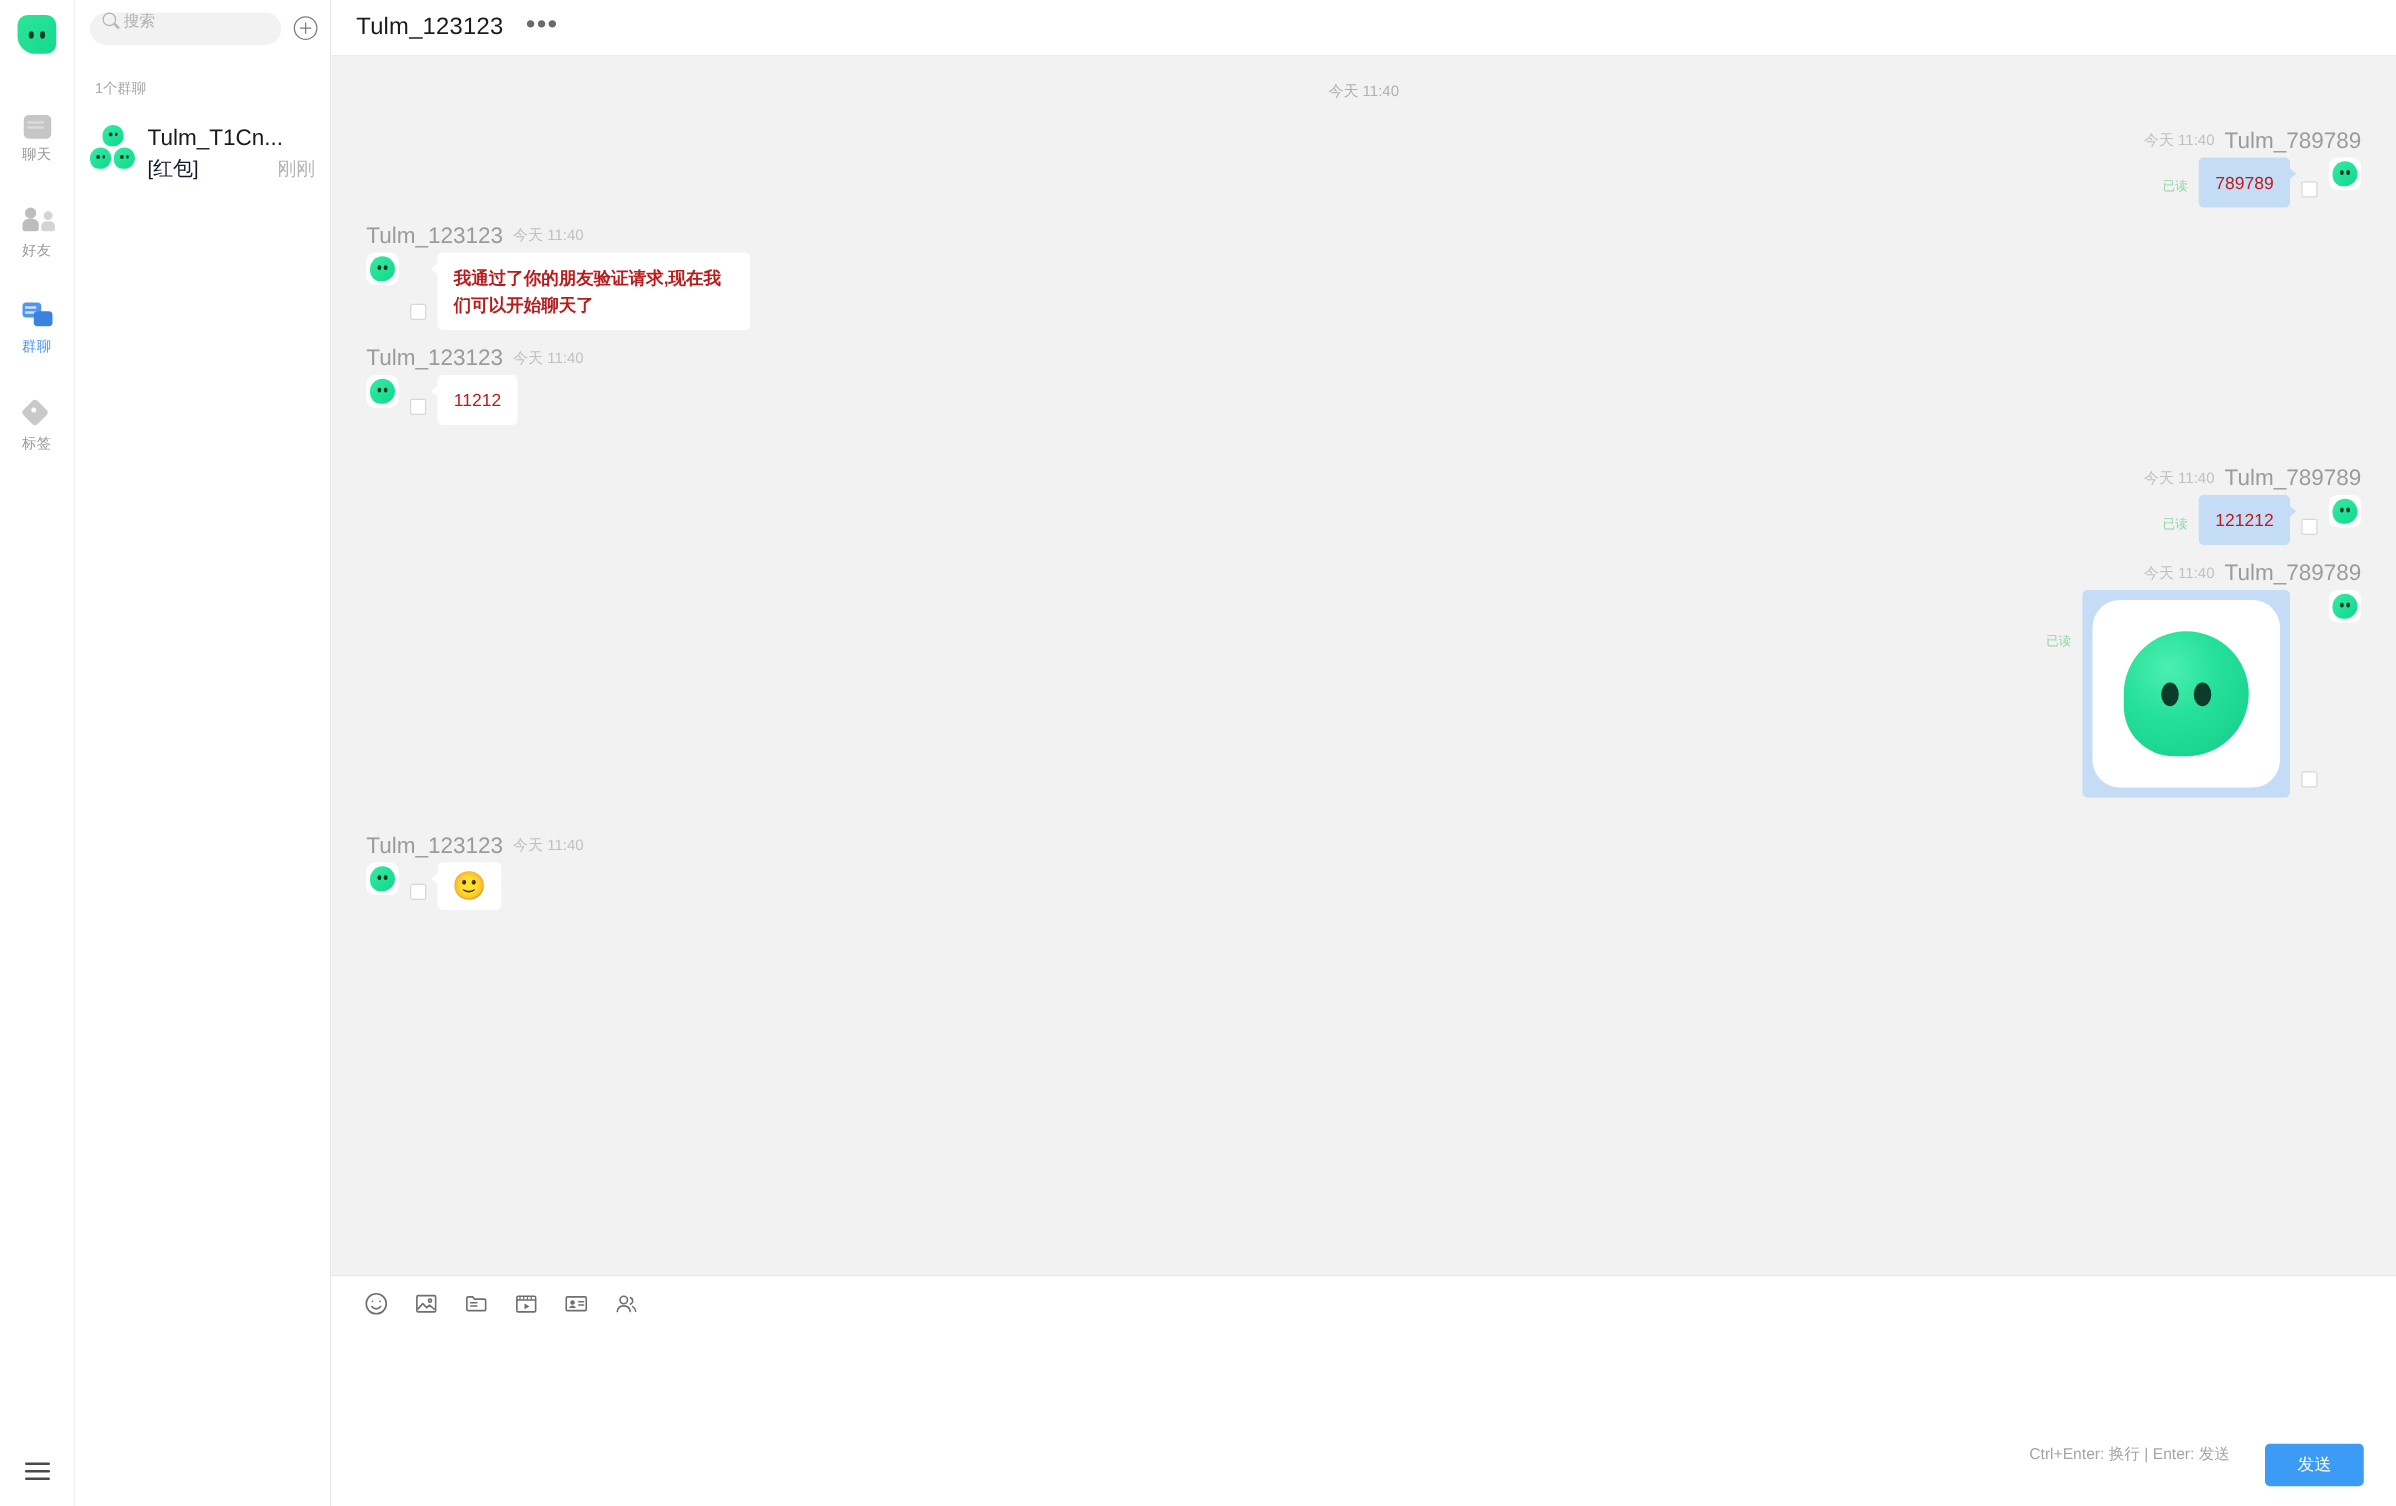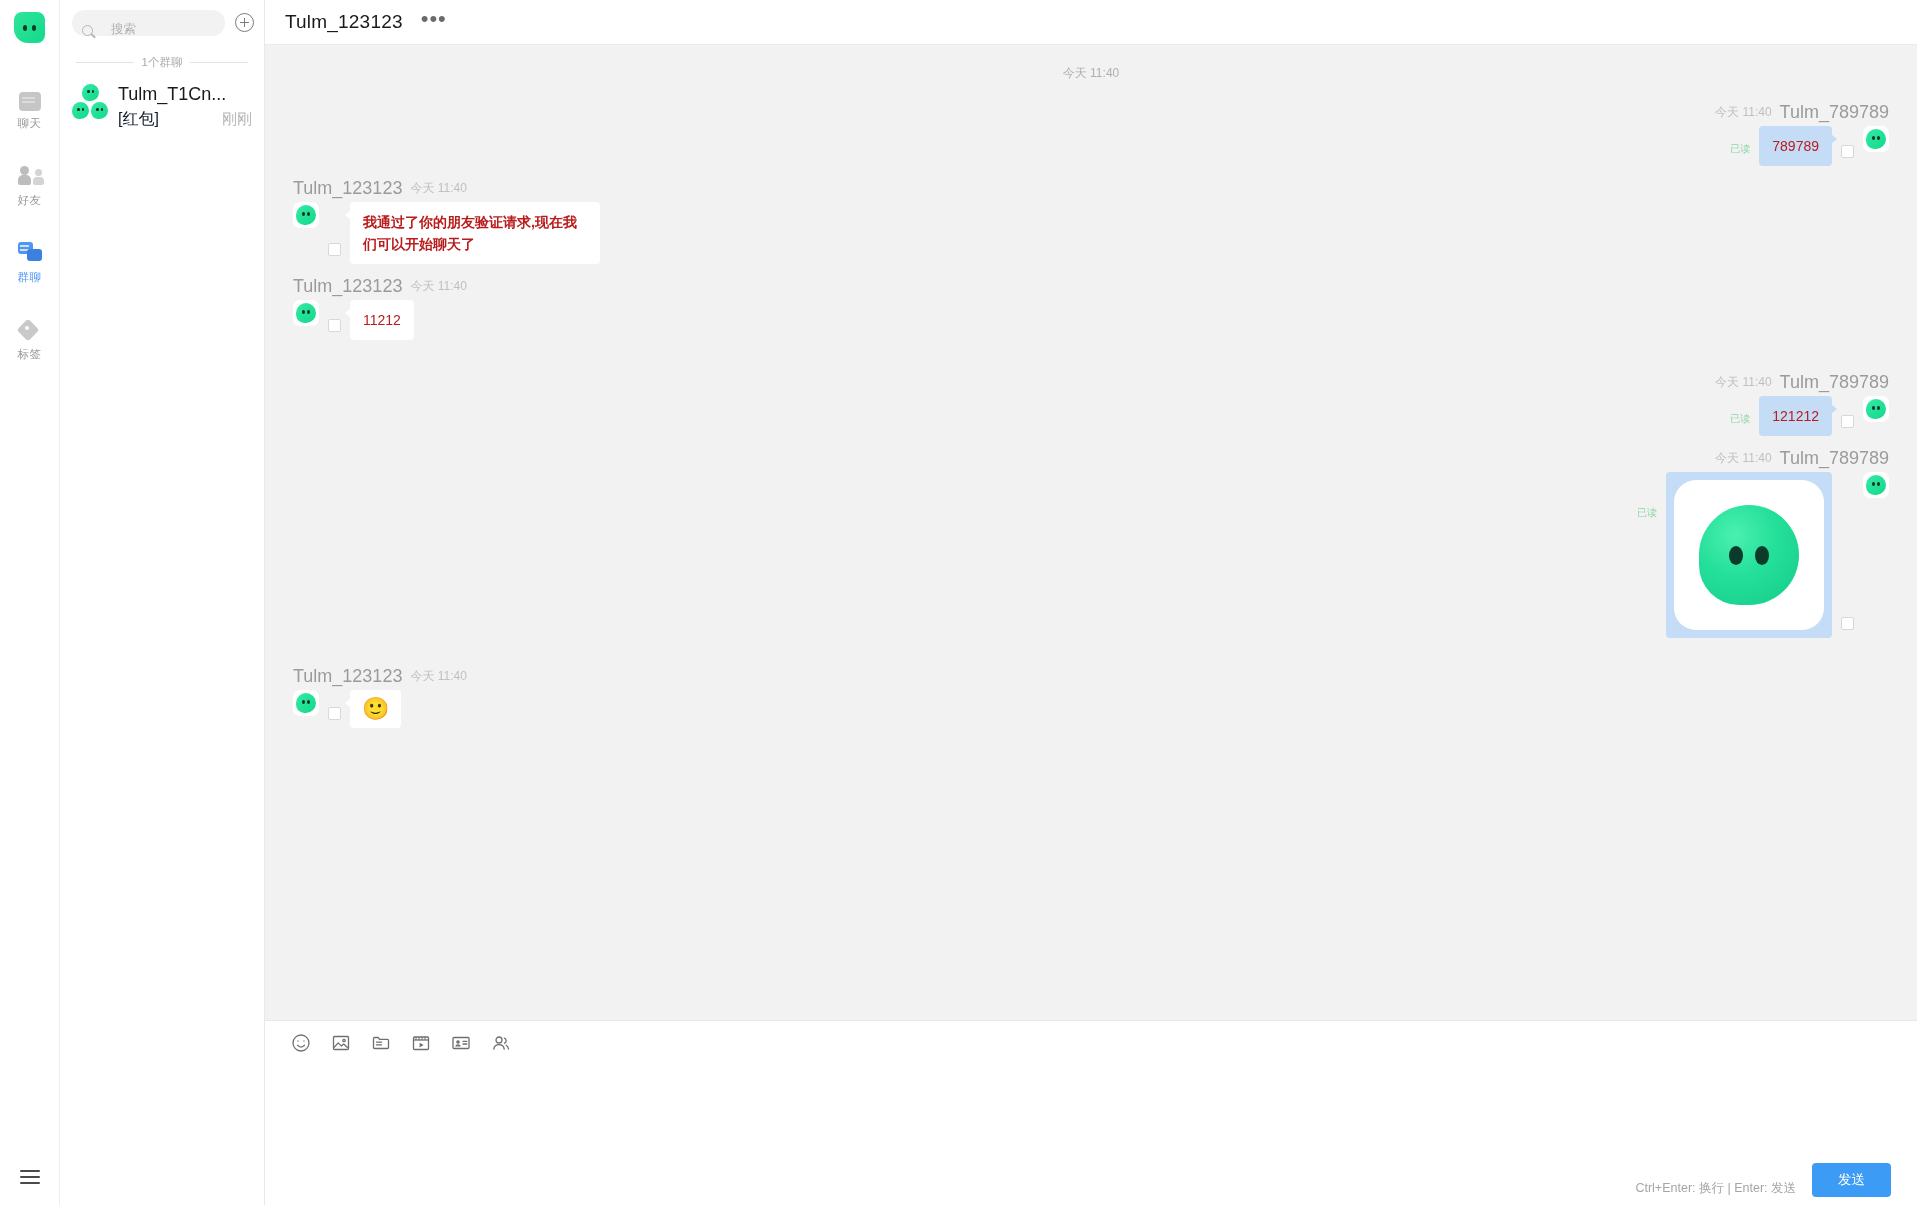--- a/index.html
+++ b/index.html
@@ -64,33 +64,33 @@
   .hamburger span:nth-child(1){top:0;}
   .hamburger span:nth-child(2){top:6px;}
   .hamburger span:nth-child(3){top:12px;}
 
   
   .list { width: 205px; flex: 0 0 205px; background:#ffffff; border-right:1px solid #e9e9e9;
     display:flex; flex-direction:column; }
   .list-top { height: 45px; display:flex; align-items:center; padding: 0 10px 0 12px; gap: 10px;}
   .search-box {
     flex:1; height: 26px; background:#f2f2f2; border-radius: 13px;
-    display:flex; align-items:flex-end; padding: 0 10px; gap:18px;
+    display:flex; align-items:flex-start; padding: 0 10px; gap:6px;
   }
   .search-ico { width:11px; height:11px; border:1.5px solid #b5b5b5; border-radius:50%; position:relative; flex:0 0 auto;}
   .search-ico::after{content:"";position:absolute;right:-4px;bottom:-2px;width:5px;height:1.5px;background:#b5b5b5;transform:rotate(45deg);}
   .search-input { border:0; background:transparent; outline:none; font-size:12.5px; color:#333; width:100%;
     font-family:"Liberation Sans","DejaVu Sans",sans-serif;}
   .search-input::placeholder { color:#b0b0b0; }
   .plus-btn { width:19px; height:19px; border:1.4px solid #7c7c7c; border-radius:50%; position:relative; cursor:pointer; flex:0 0 auto;}
   .plus-btn::before,.plus-btn::after{content:"";position:absolute;background:#7c7c7c;}
   .plus-btn::before{left:4px;top:8px;width:9px;height:1.4px;}
   .plus-btn::after{left:8px;top:4px;width:1.4px;height:9px;}
 
-  .list-divider { display:flex; align-items:center; gap:8px; padding: 10px 16px 4px; }
+  .list-divider { display:flex; align-items:flex-start; gap:8px; padding: 10px 16px 4px; flex-direction: column; }
   .list-divider .ln { flex:1; height:1px; background:#e3e3e3; }
   .list-divider .tx { font-size:11.5px; color:#a9a9a9; white-space:nowrap; }
 
   .chat-row { display:flex; padding: 10px 12px 10px 12px; gap:10px; cursor:pointer; }
   .group-avatar { width:36px; height:36px; flex:0 0 36px; position:relative; }
   .blob { position:absolute; border-radius:50% 50% 50% 42%;
     background: linear-gradient(135deg,#35eaa5 0%,#10d98a 100%); }
   .blob::before,.blob::after{content:"";position:absolute;border-radius:50%;background:#0e3326;}
   .ga1 { width:17px; height:17px; left:10px; top:0; }
   .ga1::before{width:2.6px;height:3.4px;left:5px;top:6px;}
@@ -167,21 +167,21 @@
   .big-blob::after{left:56px;}
 
   
   .composer { flex:0 0 185px; background:#ffffff; border-top:1px solid #e8e8e8; display:flex; flex-direction:column;}
   .tools { height:44px; display:flex; align-items:center; gap:20px; padding: 0 26px;}
   .tool { width:20px; height:20px; position:relative; cursor:pointer; color:#6f6f6f;}
   .tool svg { display:block; }
   .editor { flex:1; padding: 4px 26px; }
   .editor-area { width:100%; height:100%; border:0; outline:none; resize:none; font-size:14px; color:#222;
     font-family:"Liberation Sans","DejaVu Sans",sans-serif; background:transparent;}
-  .send-row { height:50px; display:flex; align-items:flex-end; justify-content:flex-end; gap:16px; padding: 0 26px 8px;}
+  .send-row { height:50px; display:flex; align-items:flex-start; justify-content:flex-end; gap:28px; padding: 0 26px 8px;}
   .hint { font-size:12.5px; color:#a5a5a5; }
   .send-btn { background:#3c9cf5; color:#ffffff; font-size:13.5px; border:0; border-radius:4px;
     padding: 8px 26px; cursor:pointer; font-family:"Liberation Sans","DejaVu Sans",sans-serif;}
 </style>
 </head>
 <body>
 
 <div class="app">
 
   <div class="rail">

